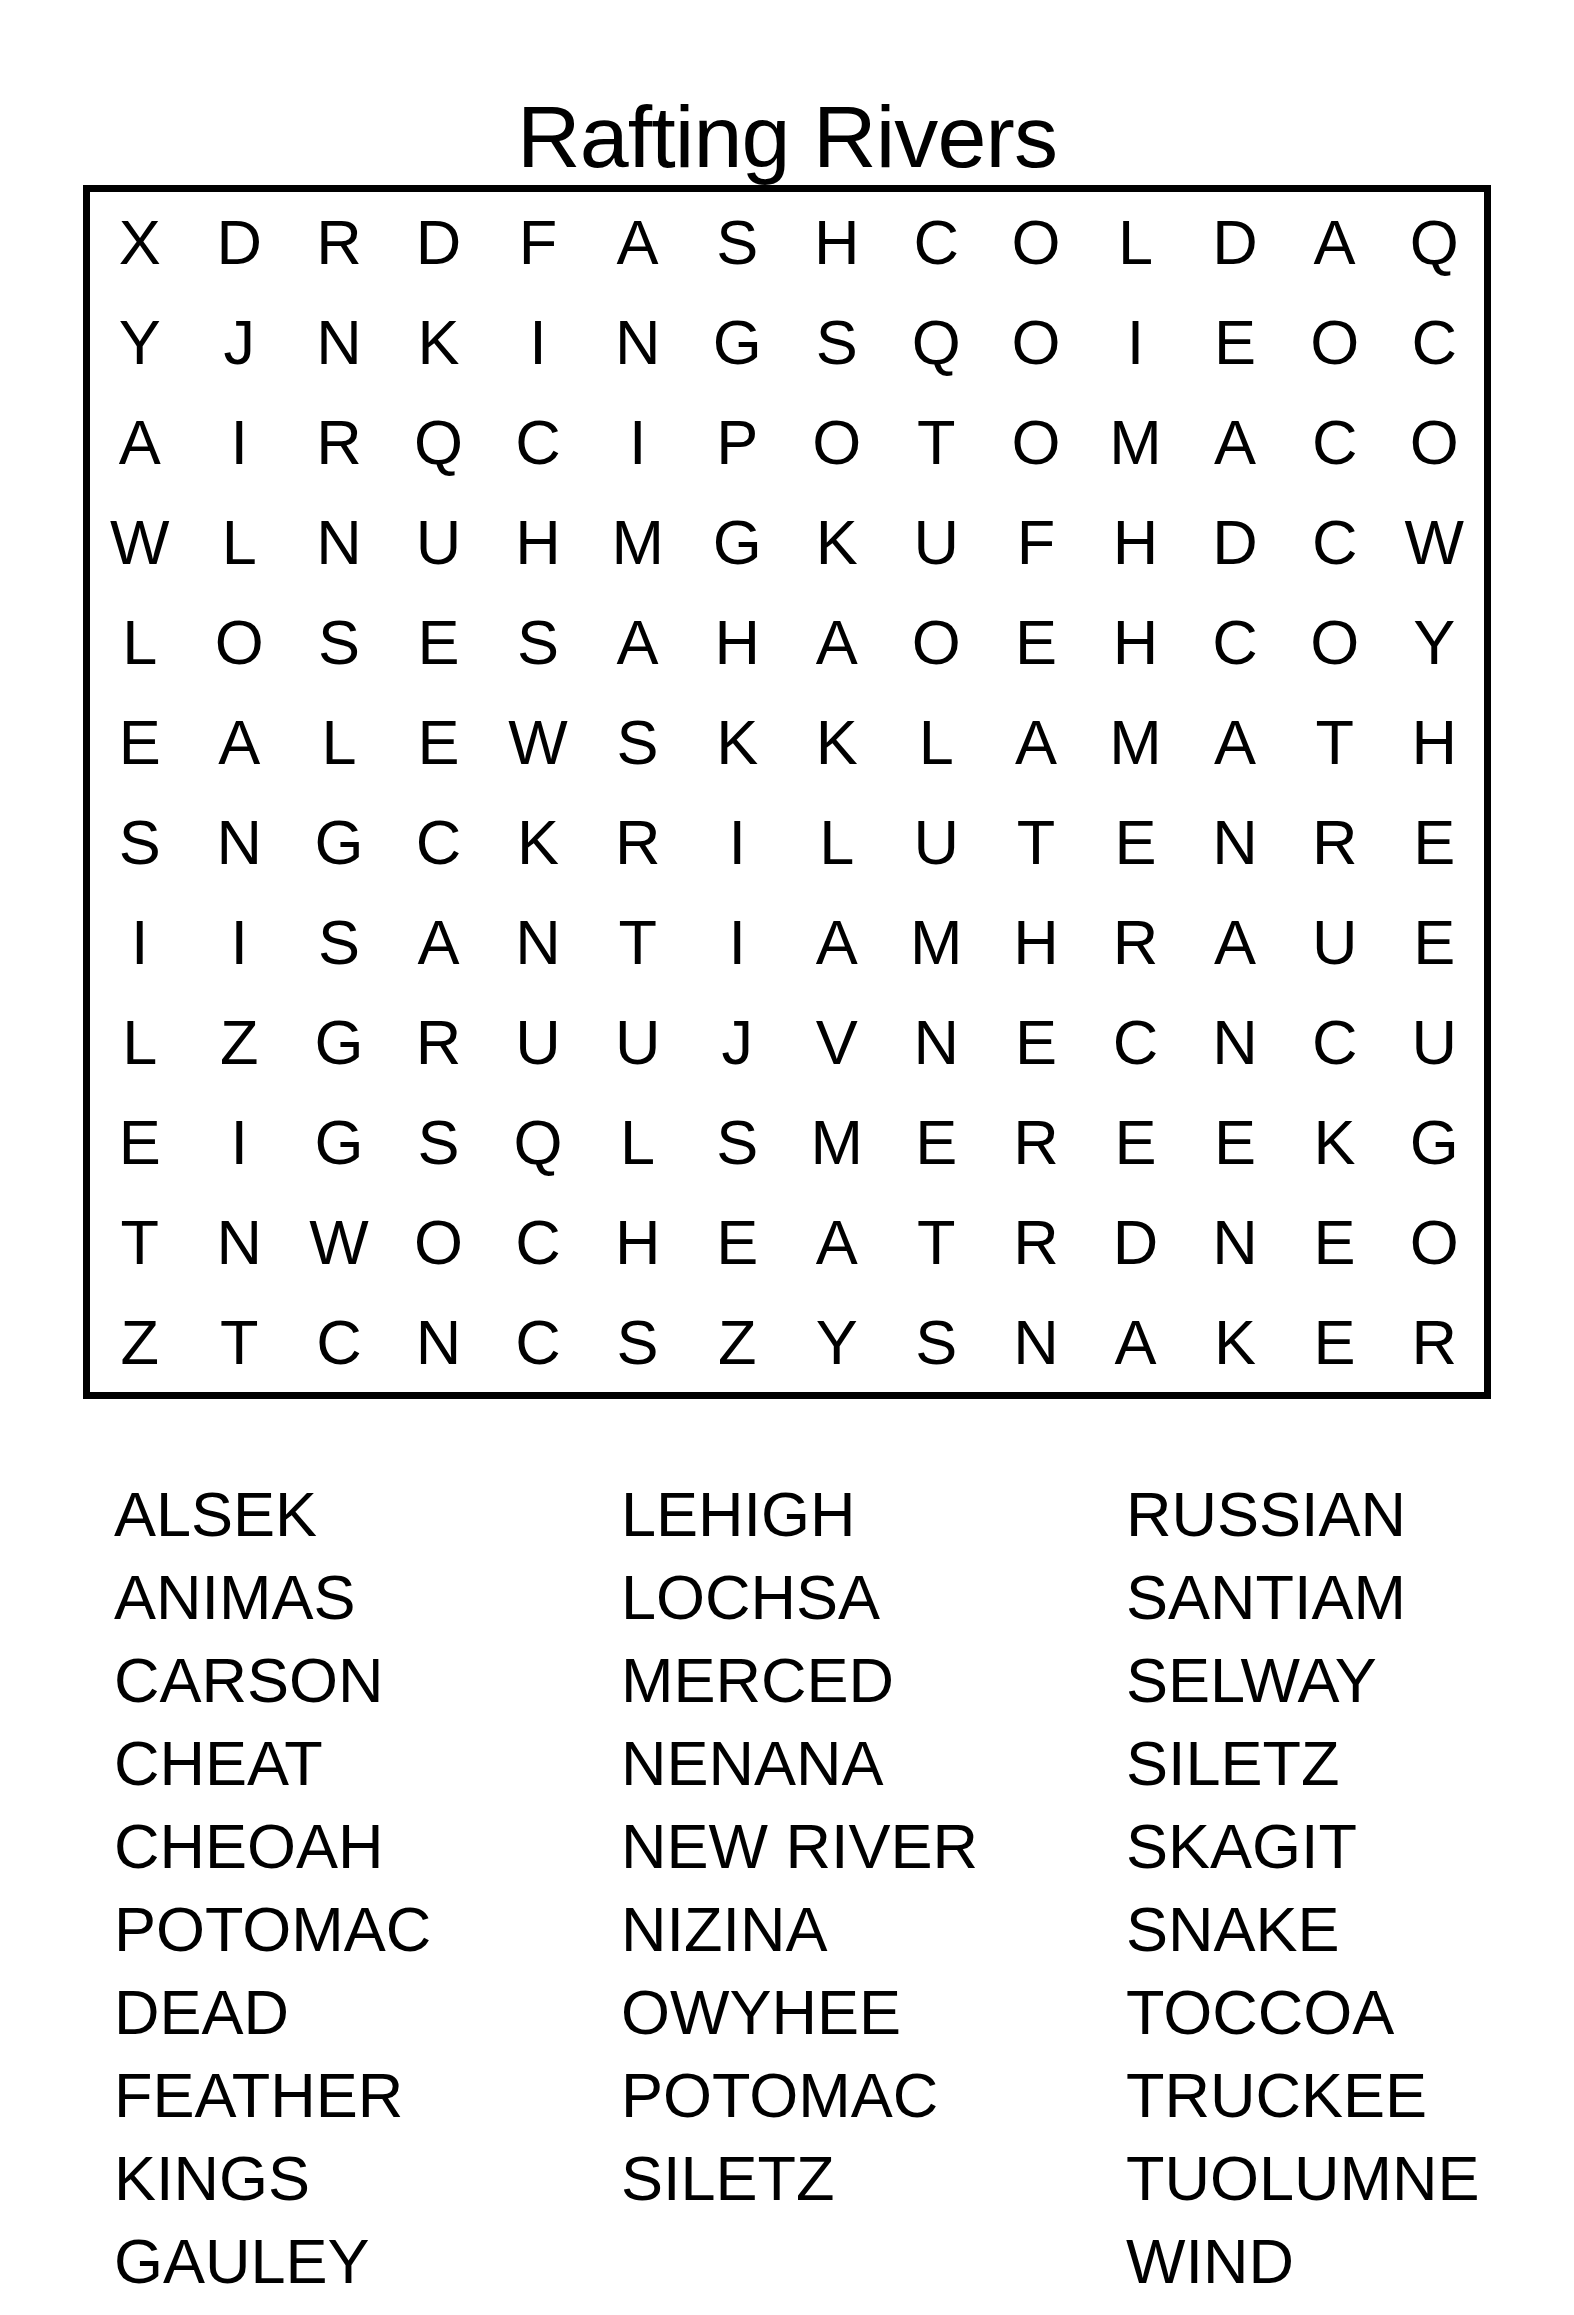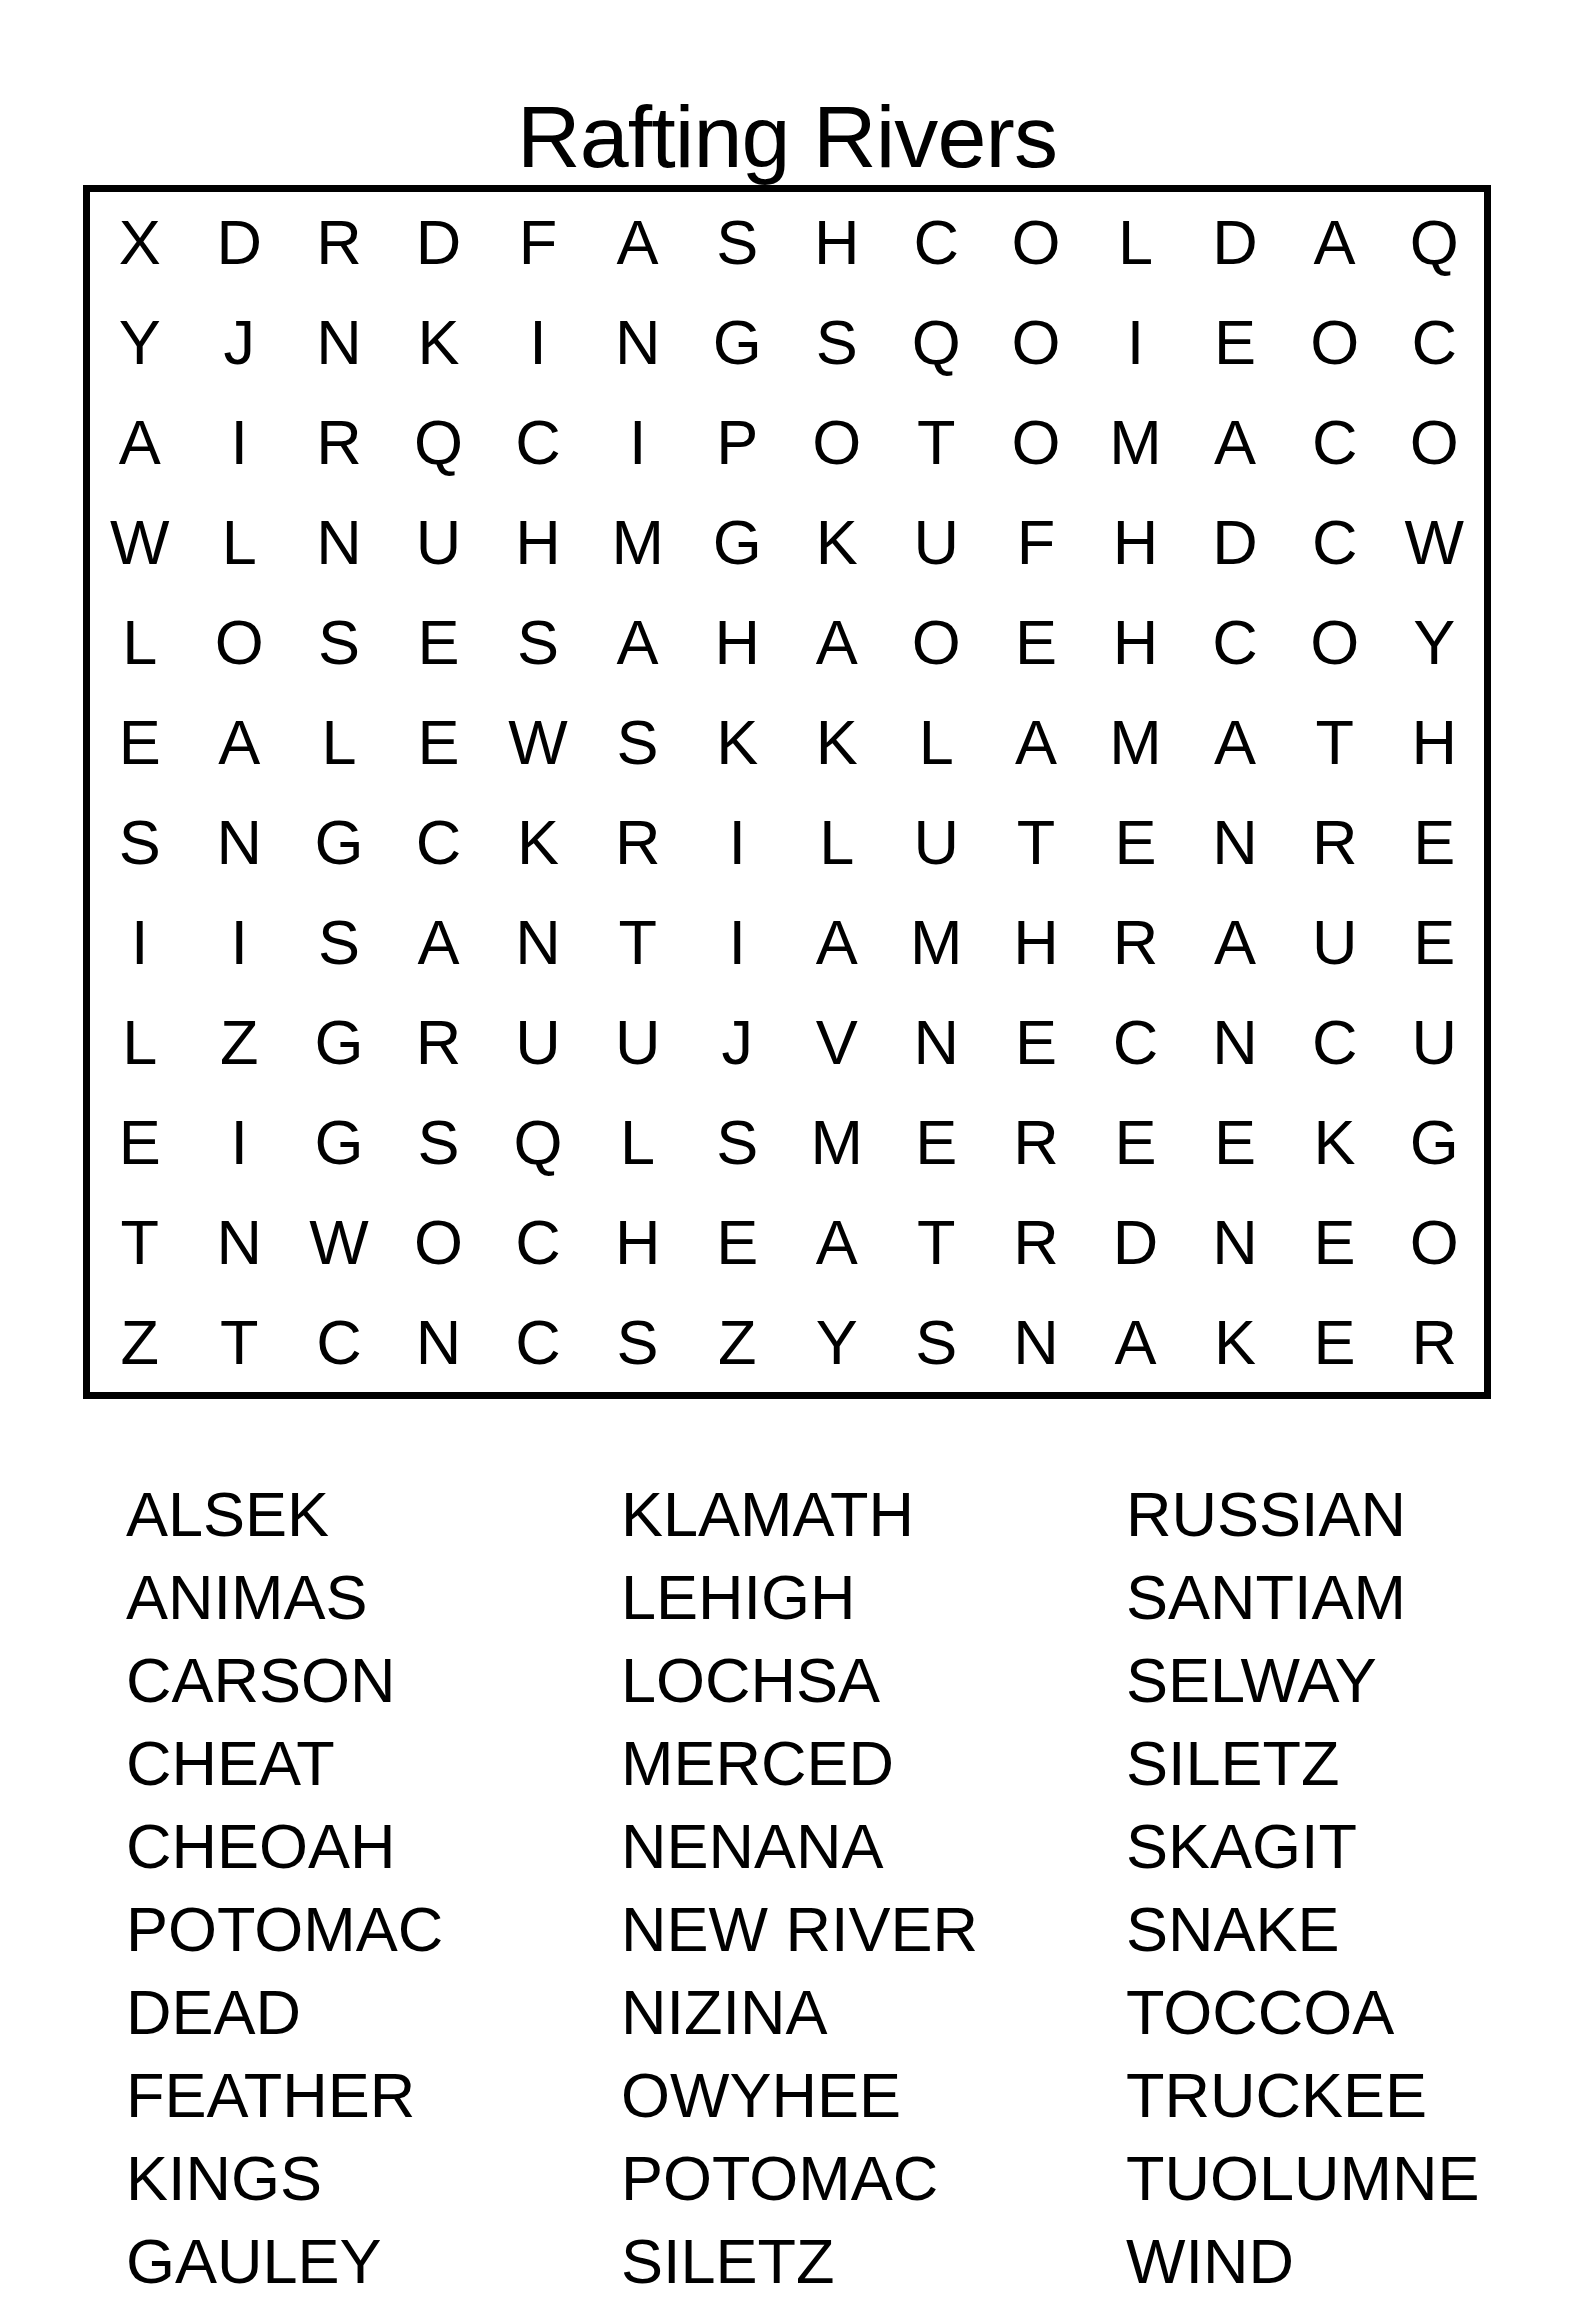--- a/index.html
+++ b/index.html
@@ -45,21 +45,21 @@
     font-size: 63px;
     font-weight: 400;
     line-height: 1;
     user-select: none;
   }
   .word-col {
     position: absolute;
     top: 1473px;
     white-space: nowrap;
   }
-  .word-col-1 { left: 126px; }
+  .word-col-1 { left: 114px; }
   .word-col-2 { left: 621px; }
   .word-col-3 { left: 1126px; }
   .word {
     height: 83px;
     line-height: 83px;
     font-size: 63px;
     font-weight: 400;
     letter-spacing: 0px;
   }
 </style>
@@ -245,21 +245,20 @@
     <div class="word">CARSON</div>
     <div class="word">CHEAT</div>
     <div class="word">CHEOAH</div>
     <div class="word">POTOMAC</div>
     <div class="word">DEAD</div>
     <div class="word">FEATHER</div>
     <div class="word">KINGS</div>
     <div class="word">GAULEY</div>
   </div>
 <div class="word-col word-col-2" id="wordcol-1">
-    <div class="word">KLAMATH</div>
     <div class="word">LEHIGH</div>
     <div class="word">LOCHSA</div>
     <div class="word">MERCED</div>
     <div class="word">NENANA</div>
     <div class="word">NEW RIVER</div>
     <div class="word">NIZINA</div>
     <div class="word">OWYHEE</div>
     <div class="word">POTOMAC</div>
     <div class="word">SILETZ</div>
   </div>

